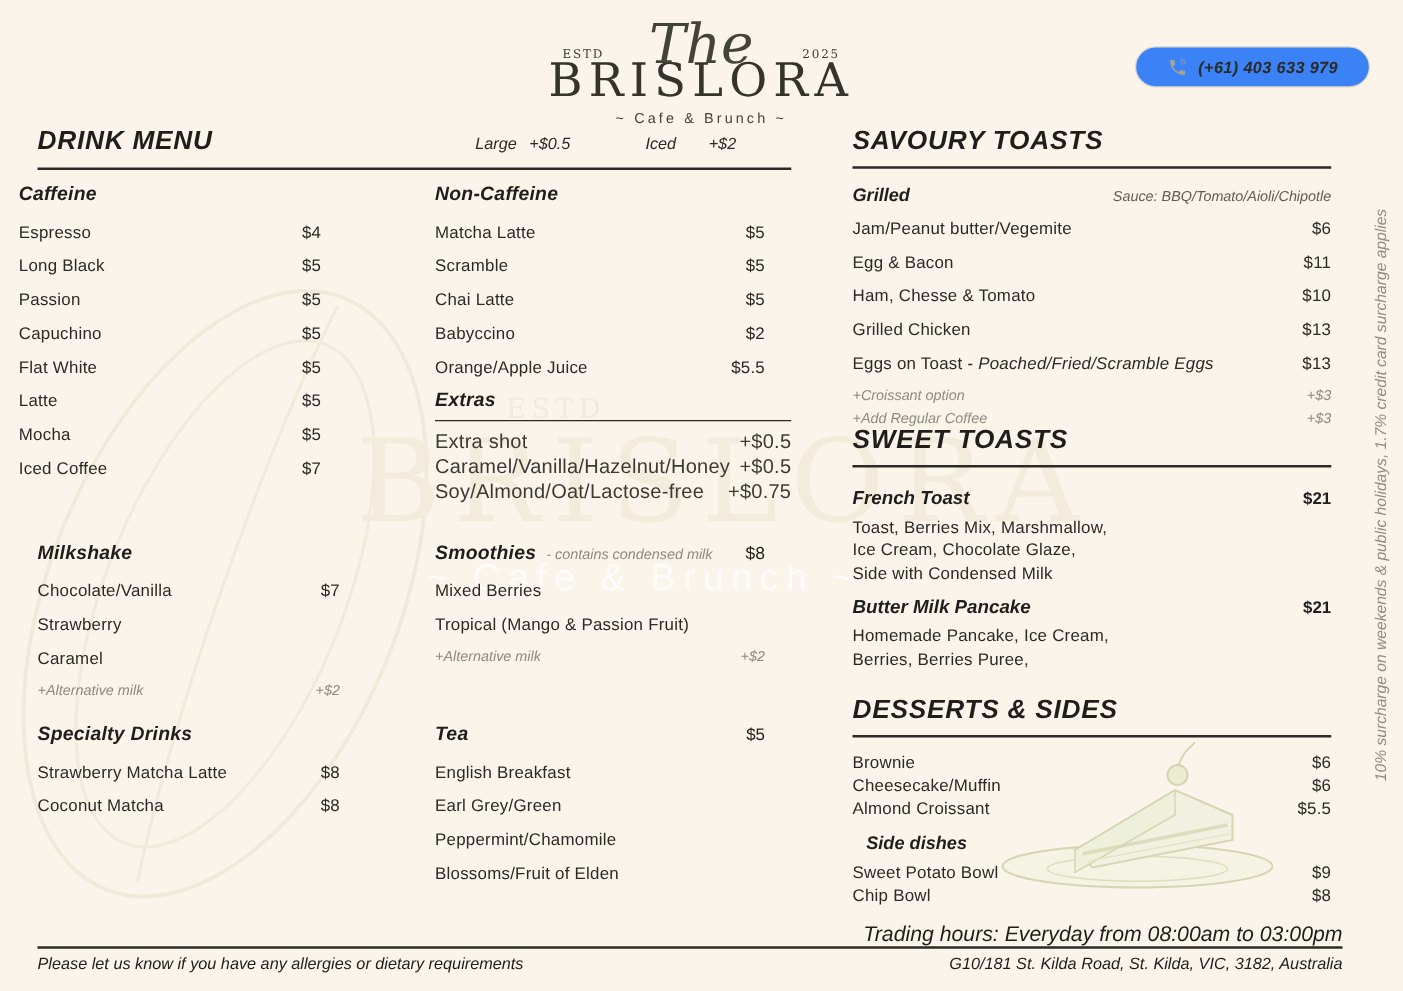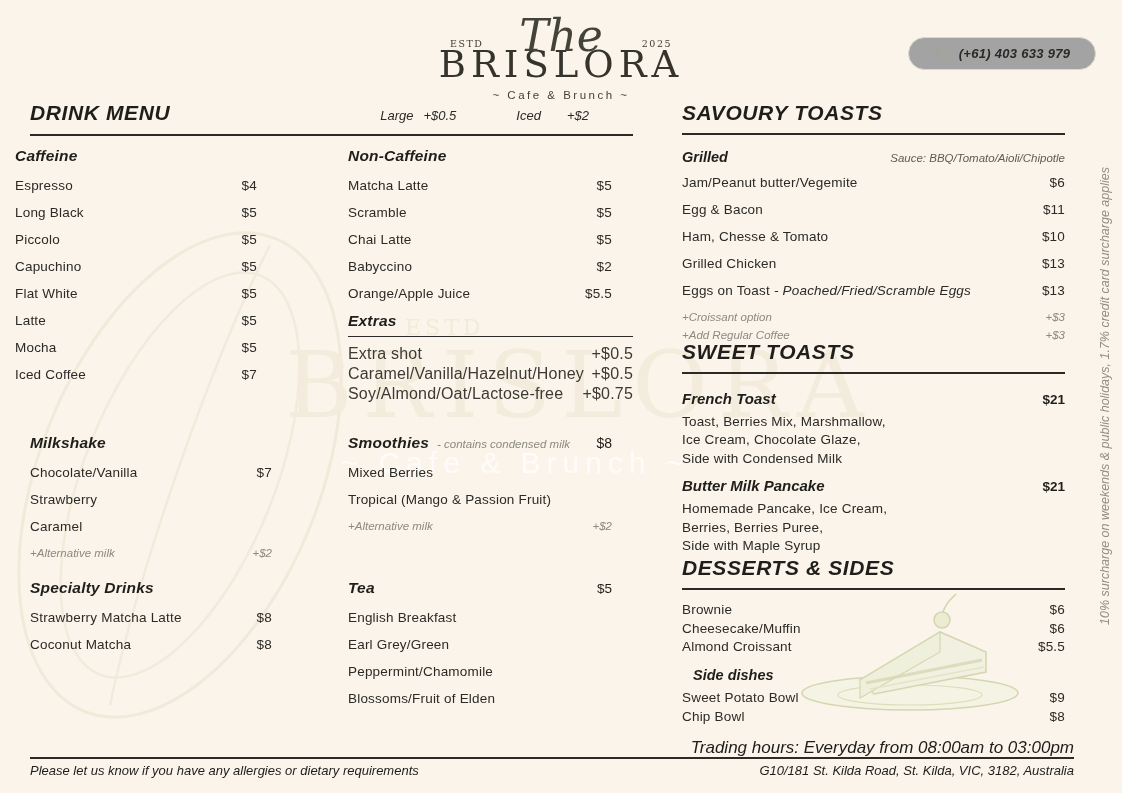--- a/index.html
+++ b/index.html
@@ -28,21 +28,21 @@
   .logo { position: absolute; top: 12px; left: 50%; transform: translateX(-50%); width: 270px; text-align: center; color: #3B3A31; z-index: 2; }
   .logo-the { font-family: "DejaVu Serif", serif; font-style: italic; font-size: 44px; line-height: 1; position: absolute; top: 2px; left: 50%; transform: translateX(-50%); color: #44433A; }
   .logo-estd { position: absolute; top: 26px; left: 24px; font-family: "DejaVu Serif", serif; font-size: 9.5px; letter-spacing: 1.5px; }
   .logo-year { position: absolute; top: 26px; right: 24px; font-family: "DejaVu Serif", serif; font-size: 9.5px; letter-spacing: 1.5px; }
   .logo-name { margin-top: 33px; font-family: "DejaVu Serif", serif; font-size: 37px; letter-spacing: 5px; color: #35342C; line-height: 1.1; }
   .logo-tagline { font-size: 11.5px; letter-spacing: 2.5px; margin-top: 3px; color: #44433A; }
 
   
   .phone-btn {
     position: absolute; top: 37px; right: 26px; width: 188px; height: 33px;
-    background: #a3a3a3; border: 1px solid #DFD8CA; border-radius: 17px;
+    background: #3b82f6; border: 1px solid #DFD8CA; border-radius: 17px;
     display: flex; align-items: center; justify-content: center; gap: 9px; z-index: 2;
   }
   .phone-btn .label { font-style: italic; font-weight: bold; font-size: 13px; color: #2B2A26; letter-spacing: 0.3px; }
 
   
   .section { position: absolute; z-index: 1; }
   .big-title { font-size: 21px; font-weight: bold; font-style: italic; color: #1F1E1B; letter-spacing: 0.6px; line-height: 23px; }
   .header-block { border-bottom: 2px solid #2B2A26; padding-bottom: 9px; }
   .sec-title { font-size: 15.5px; font-weight: bold; font-style: italic; color: #1F1E1B; line-height: 19px; letter-spacing: 0.2px; margin-bottom: 14px; }
   .row { display: flex; justify-content: space-between; align-items: baseline; font-size: 13.5px; line-height: 14px; margin-bottom: 13px; letter-spacing: 0.2px; }
@@ -139,21 +139,21 @@
   <div class="sec-title">Caffeine</div>
   <div class="row">
       <span>Espresso</span>
       <span class="price">$4</span>
     </div>
   <div class="row">
       <span>Long Black</span>
       <span class="price">$5</span>
     </div>
   <div class="row">
-      <span>Piccolo</span>
+      <span>Passion</span>
       <span class="price">$5</span>
     </div>
   <div class="row">
       <span>Capuchino</span>
       <span class="price">$5</span>
     </div>
   <div class="row">
       <span>Flat White</span>
       <span class="price">$5</span>
     </div>
@@ -333,21 +333,20 @@
     <div class="desc-line">Ice Cream, Chocolate Glaze,</div>
     <div class="desc-line">Side with Condensed Milk</div>
   </div>
   <div class="sweet-item">
     <div class="sweet-head">
       <span class="sweet-name">Butter Milk Pancake</span>
       <span class="sweet-price">$21</span>
     </div>
     <div class="desc-line">Homemade Pancake, Ice Cream,</div>
     <div class="desc-line">Berries, Berries Puree,</div>
-    <div class="desc-line">Side with Maple Syrup</div>
   </div>
 </div>
 
 <div class="section" style="left:682px;top:556px;width:383px">
   <div class="header-block" style="margin-bottom:13px">
     <span class="big-title">DESSERTS &amp; SIDES</span>
   </div>
   <div class="row tight">
       <span>Brownie</span>
       <span class="price">$6</span>

